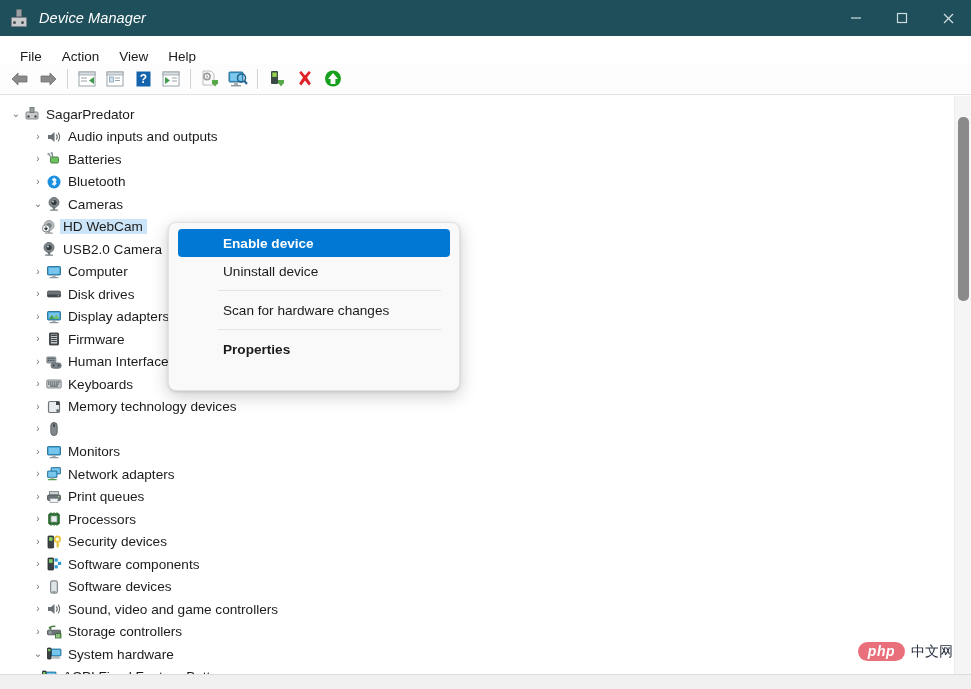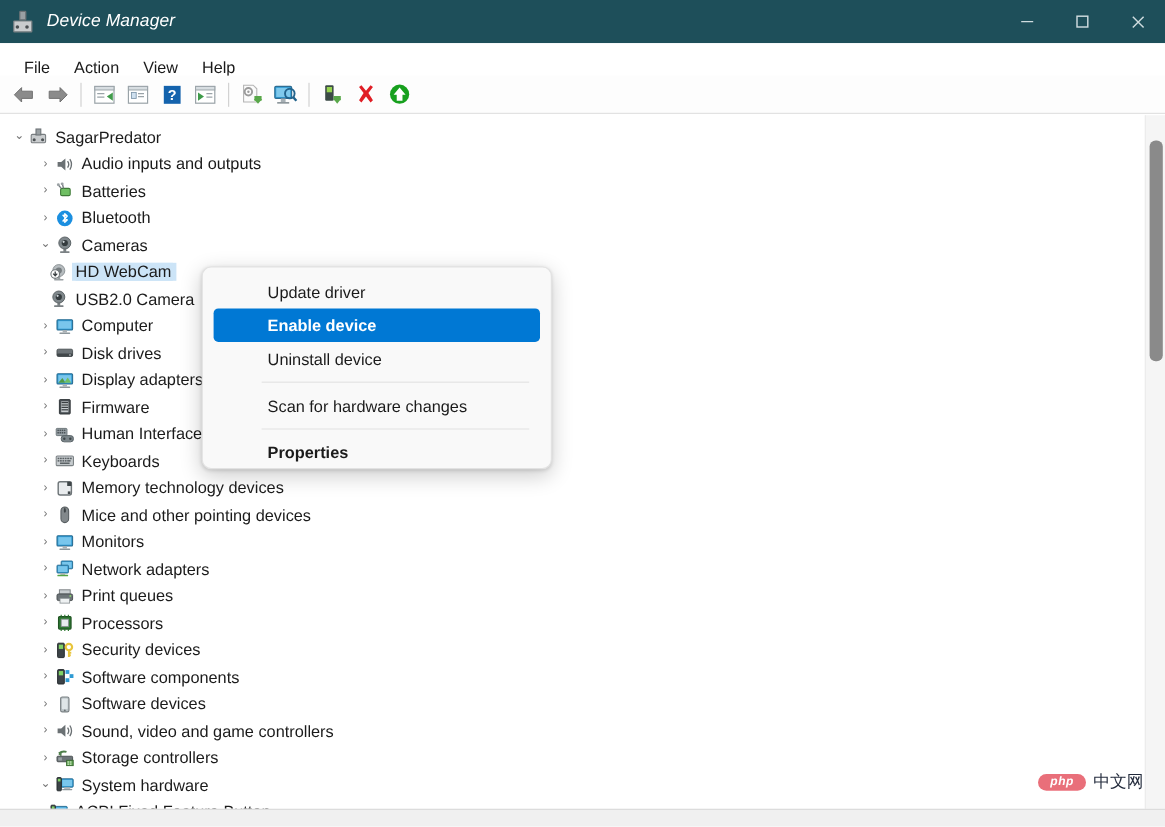--- a/index.html
+++ b/index.html
@@ -253,21 +253,21 @@
     display: flex;
     align-items: center;
     gap: 6px;
     opacity: 0.92;
   }
   .wm-logo {
     background: #e8636f;
     color: #ffffff;
     font-style: italic;
     font-weight: bold;
-    font-size: 10px;
+    font-size: 14px;
     padding: 1px 10px 2px 10px;
     border-radius: 11px;
     letter-spacing: 0.5px;
   }
   .wm-text {
     color: #0f172a;
     font-size: 14px;
   }
 </style>
 </head>
@@ -573,21 +573,20 @@
             </svg></span>
           <span class="tlabel">Memory technology devices</span>
         </div>
         <div class="trow lvl1">
           <span class="tchev">›</span>
           <span class="ticon"><svg width="16" height="16" viewBox="0 0 16 16">
               <rect x="4.8" y="1.5" width="6.4" height="13" rx="3.2" fill="#82888b" stroke="#575d60" stroke-width="0.9"></rect>
               <line x1="8" y1="2.2" x2="8" y2="6" stroke="#3e4447" stroke-width="1"></line>
               <rect x="7.2" y="3.2" width="1.6" height="2.6" rx="0.8" fill="#3e4447"></rect>
             </svg></span>
-          <span class="tlabel">Mice and other pointing devices</span>
         </div>
         <div class="trow lvl1">
           <span class="tchev">›</span>
           <span class="ticon"><svg width="16" height="16" viewBox="0 0 16 16">
               <rect x="1.5" y="2.5" width="13" height="8.5" rx="0.8" fill="#2f9bd4" stroke="#2a6d92" stroke-width="0.9"></rect>
               <rect x="2.6" y="3.6" width="10.8" height="6.3" fill="#79c6ec"></rect>
               <rect x="6.2" y="11" width="3.6" height="2" fill="#a7b0b5"></rect>
               <rect x="3.5" y="13" width="9" height="1.3" rx="0.5" fill="#8d979c"></rect>
             </svg></span>
           <span class="tlabel">Monitors</span>
@@ -711,21 +710,20 @@
           <span class="tlabel">ACPI Fixed Feature Button</span>
         </div>
       </div>
   </div>
 
   <div class="vscroll">
     <div class="vthumb"></div>
   </div>
 
   <div class="ctxmenu" id="ctxmenu">
-      <div class="ctxitem">Update driver</div>
       <div class="ctxitem highlight">Enable device</div>
       <div class="ctxitem">Uninstall device</div>
       <div class="ctxsep"></div>
       <div class="ctxitem">Scan for hardware changes</div>
       <div class="ctxsep"></div>
       <div class="ctxitem bold">Properties</div>
     </div>
 
   <div class="statusbar"></div>
 

